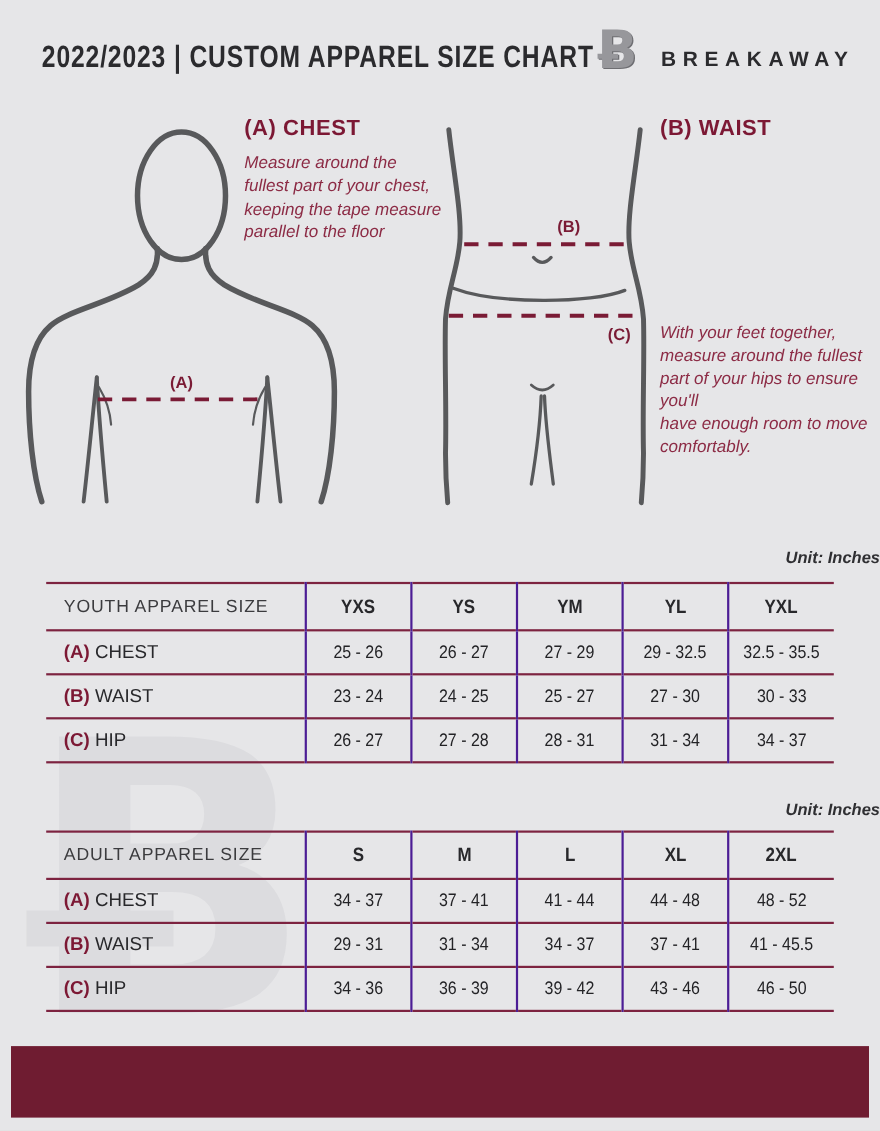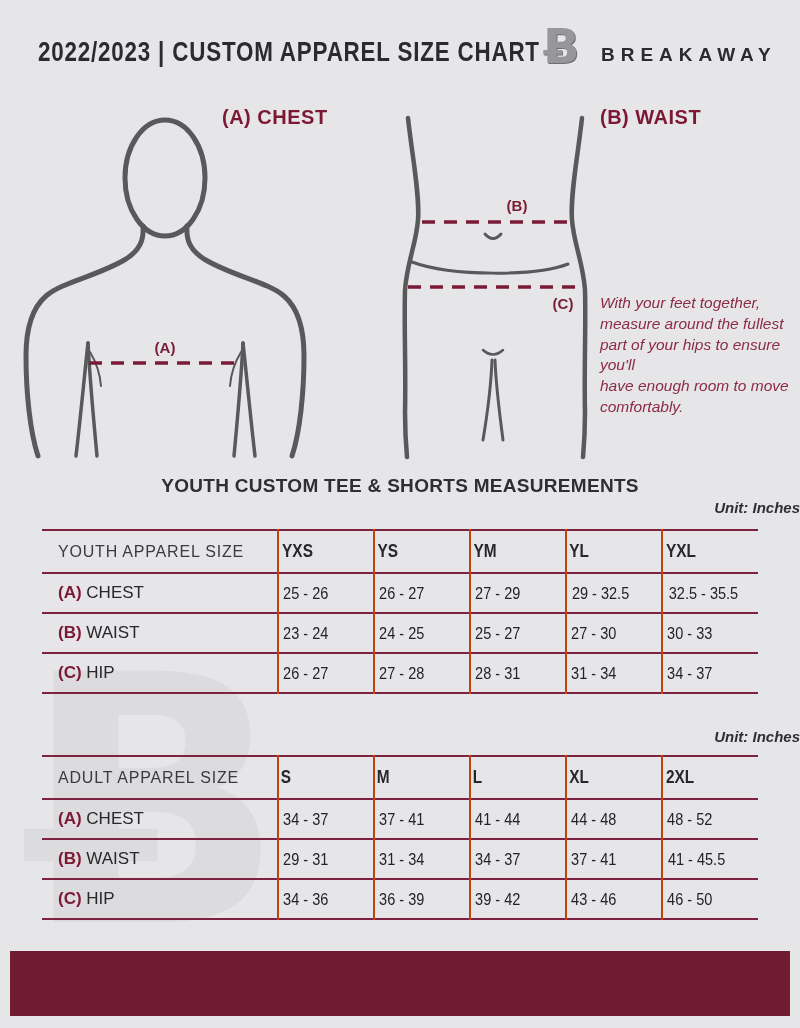--- a/index.html
+++ b/index.html
@@ -41,21 +41,21 @@
 
   
   .tbl-wrap{position:absolute;left:42px;width:716px;z-index:1;}
   .yt-tbl{top:529px;} .ad-tbl{top:755px;}
   table.size-table{width:716px;border-collapse:collapse;table-layout:fixed;background:transparent;}
   .size-table col.c-first{width:236px;}
   .size-table thead tr{border-top:2px solid #7d2340;border-bottom:2px solid #7d2340;}
   .size-table tbody tr{border-bottom:2px solid #7d2340;}
   .size-table th{height:39px;font-weight:normal;}
   .size-table td{height:36px;}
-  .size-table th.size-col,.size-table td.val{border-left:2px solid #c2410c;text-align:left;}
+  .size-table th.size-col,.size-table td.val{border-left:2px solid #4c1d95;text-align:center;}
   .size-table th.lbl-col{text-align:left;padding-left:16px;font-size:16px;color:#3b3b3e;letter-spacing:.8px;}
   .size-table th.size-col{font-size:17.5px;font-weight:bold;color:#28282b;}
   .size-table td.row-label{text-align:left;padding-left:16px;font-size:17px;color:#28282b;}
   .size-table td.row-label .prefix{font-weight:bold;color:#7c1834;}
   .size-table td.val{font-size:16.5px;color:#232326;}
   .cond{display:inline-block;transform:scaleX(.88);transform-origin:center;white-space:nowrap;}
 
   
   .footer-bar{position:absolute;left:10px;top:951px;width:780px;height:65px;background:#6f1c31;z-index:2;}
 
@@ -100,30 +100,30 @@
       <path stroke-width="3" d="M 105,250 C 106,278 110,306 113,330"></path>
     </g>
     <line x1="32" y1="112" x2="177" y2="112" stroke="#7a1b35" stroke-width="3.5" stroke-dasharray="13 9"></line>
     <text class="svg-label" x="127" y="101" text-anchor="middle">(B)</text>
     <line x1="18" y1="177" x2="193" y2="177" stroke="#7a1b35" stroke-width="3.5" stroke-dasharray="13 9"></line>
     <text class="svg-label" x="173" y="199" text-anchor="middle">(C)</text>
   </svg>
 
   <div class="instr instr-chest">
     <h3>(A) CHEST</h3>
+    <p>Measure around the fullest part of your chest, keeping the tape measure parallel to the floor</p>
   </div>
   <div class="instr instr-waist">
     <h3>(B) WAIST</h3>
   </div>
   <div class="instr instr-hips">
     <p>With your feet together, measure around the fullest part of your hips to ensure you'll
 have enough room to move comfortably.</p>
   </div>
 
-  <div class="section-title yt-title">YOUTH CUSTOM TEE &amp; SHORTS MEASUREMENTS</div>
   <div class="section-unit yt-unit">Unit: Inches</div>
   <div class="tbl-wrap yt-tbl">
     <table class="size-table">
       <colgroup>
           <col class="c-first">
           <col>
           <col>
           <col>
           <col>
           <col>

